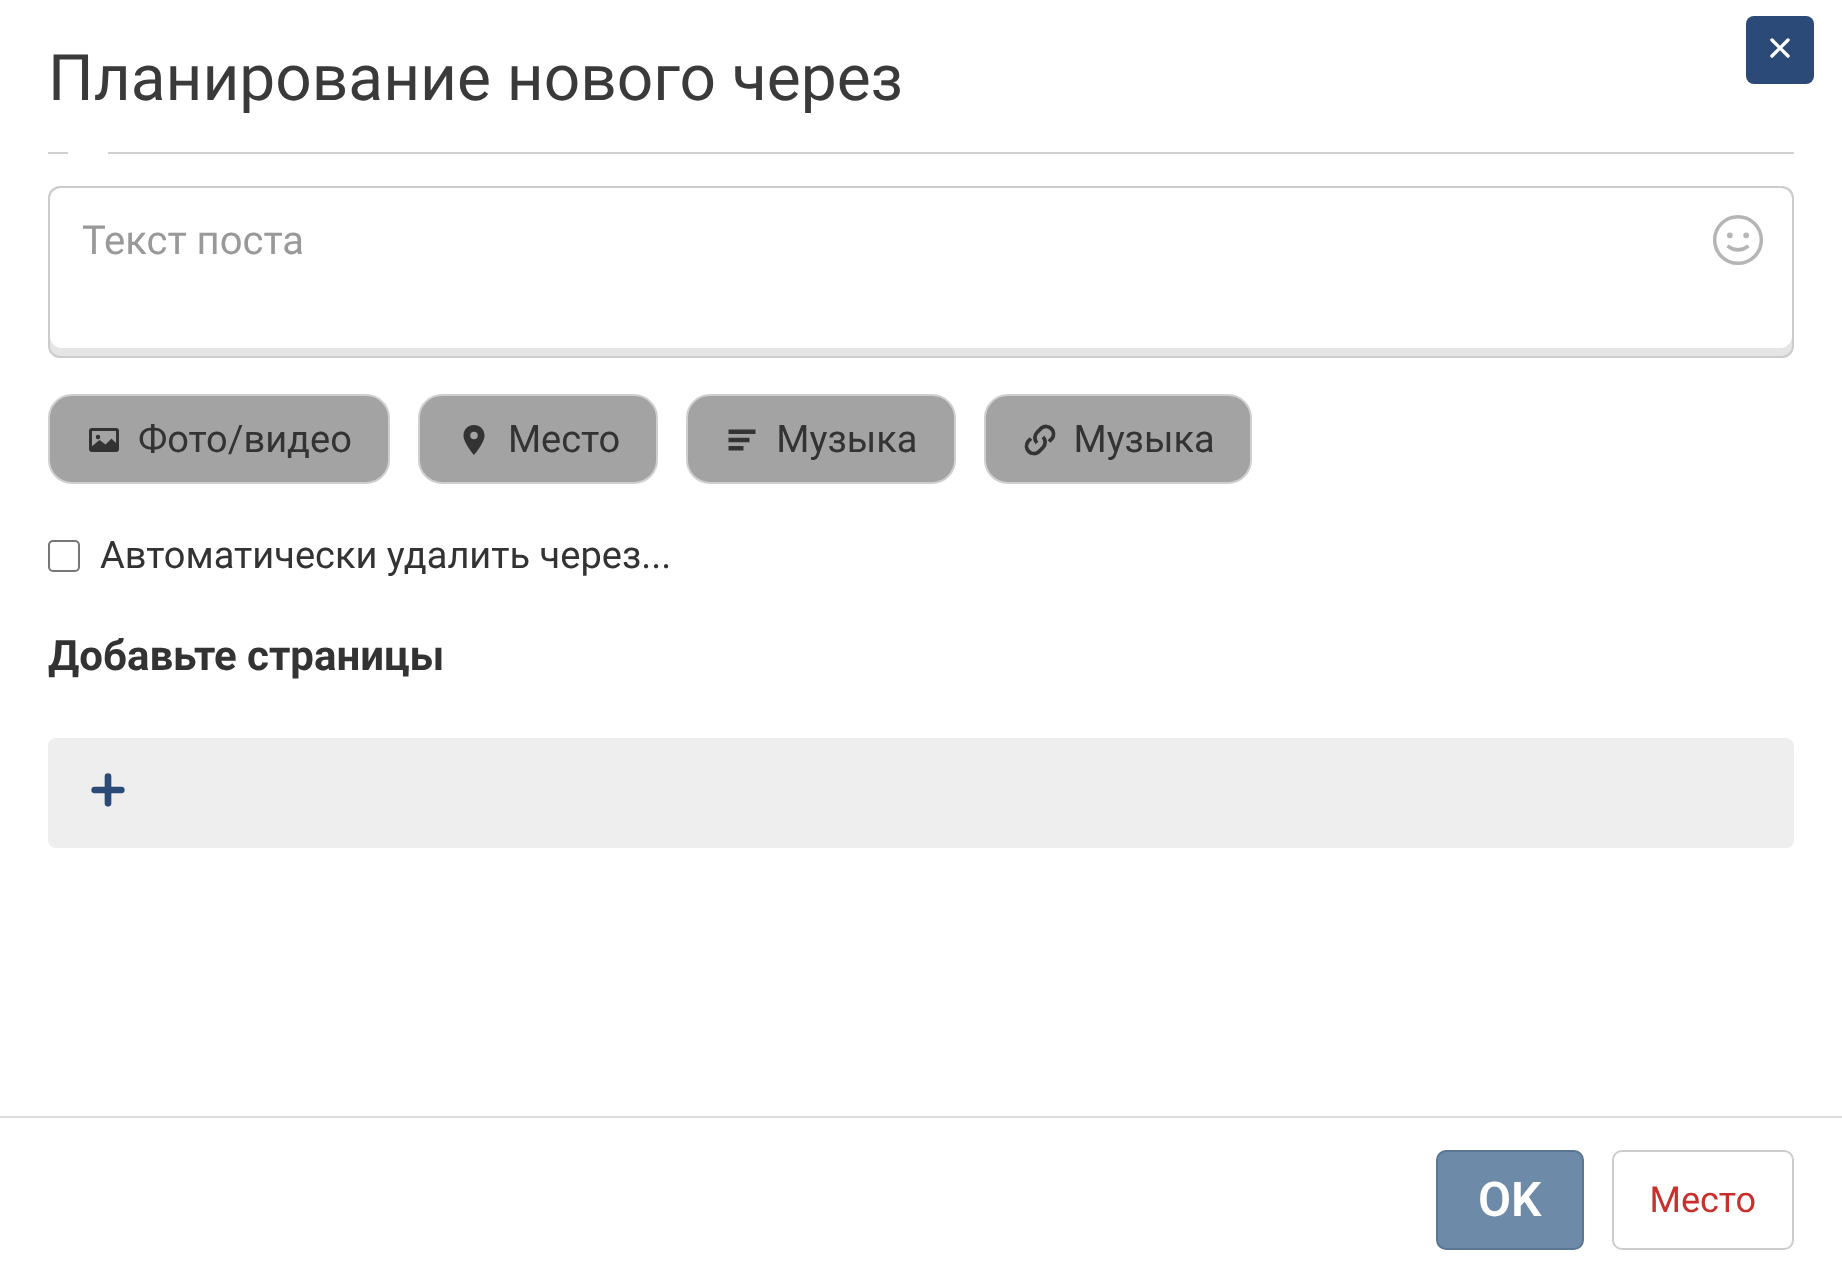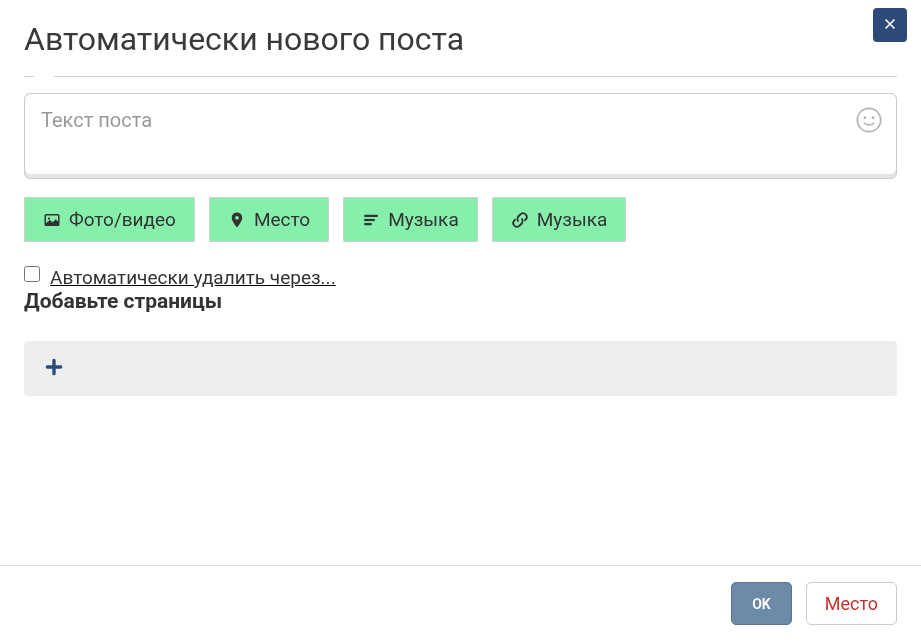--- a/index.html
+++ b/index.html
@@ -112,45 +112,45 @@
       stroke: #b5b5b5;
       fill: none;
       stroke-width: 1.5;
     }
     .attach-row {
       display: flex;
       gap: 14px;
       margin-bottom: 24px;
     }
     .attach-btn {
-      background: #86efac;
+      background: #a3a3a3;
       border: 1px solid #cfcfcf;
-      border-radius: 1px;
+      border-radius: 12px;
       padding: 10px 18px;
       font-size: 19px;
       color: #333;
       cursor: pointer;
       display: inline-flex;
       align-items: center;
       gap: 8px;
       font-family: inherit;
     }
     .attach-btn .icon {
       display: inline-flex;
       color: #333;
     }
     .attach-btn svg {
       width: 18px;
       height: 18px;
     }
     .checkbox-row {
       display: flex;
-      align-items: flex-start;
+      align-items: center;
       gap: 10px;
-      text-decoration: underline;
+      margin-bottom: 28px;
     }
     .checkbox-row input[type="checkbox"] {
       width: 16px;
       height: 16px;
       cursor: pointer;
     }
     .checkbox-label {
       font-size: 19px;
       color: #333;
       cursor: pointer;
@@ -198,21 +198,21 @@
       display: flex;
       justify-content: flex-end;
       gap: 14px;
     }
     .btn-ok {
       background: #6d8aa8;
       color: #fff;
       border: 1px solid #5a7692;
       border-radius: 5px;
       padding: 10px 20px;
-      font-size: 14px;
+      font-size: 24px;
       font-weight: 600;
       cursor: pointer;
       font-family: inherit;
     }
     .btn-cancel {
       background: #fff;
       color: #c9302c;
       border: 1px solid #ccc;
       border-radius: 5px;
       padding: 10px 18px;
@@ -228,21 +228,21 @@
 
   <button class="close-btn">
     <span class="icon">
       <svg viewBox="0 0 24 24">
           <path d="M6 6 L18 18 M18 6 L6 18" fill="none" stroke="currentColor" stroke-linecap="round"></path>
         </svg>
     </span>
   </button>
 
   <div class="content">
-    <h1 class="title">Автоматически нового поста</h1>
+    <h1 class="title">Планирование нового через</h1>
 
     <div class="hint-row">
       <div class="hint-line-left"></div>
       <div class="hint-line-right"></div>
     </div>
 
     <div class="textarea-wrap">
       <textarea class="post-textarea" placeholder="Текст поста" style=""></textarea>
       <button class="emoji-btn">
         <span>

